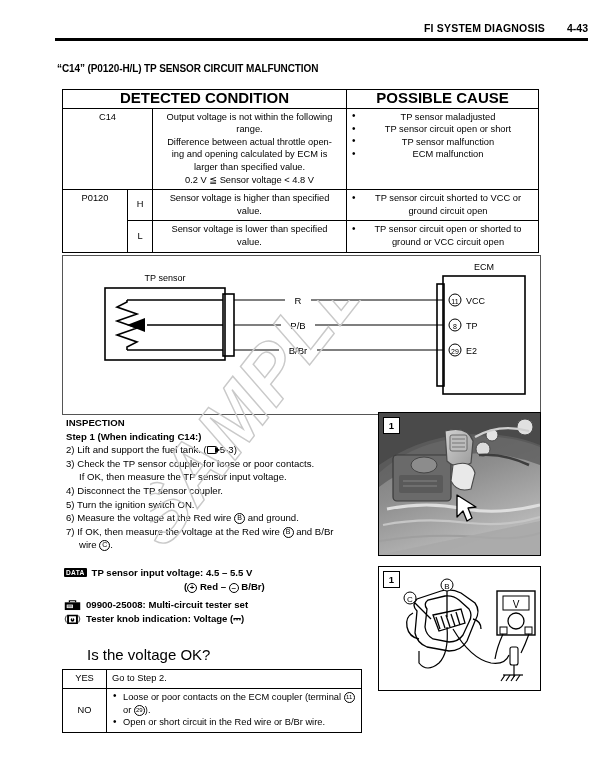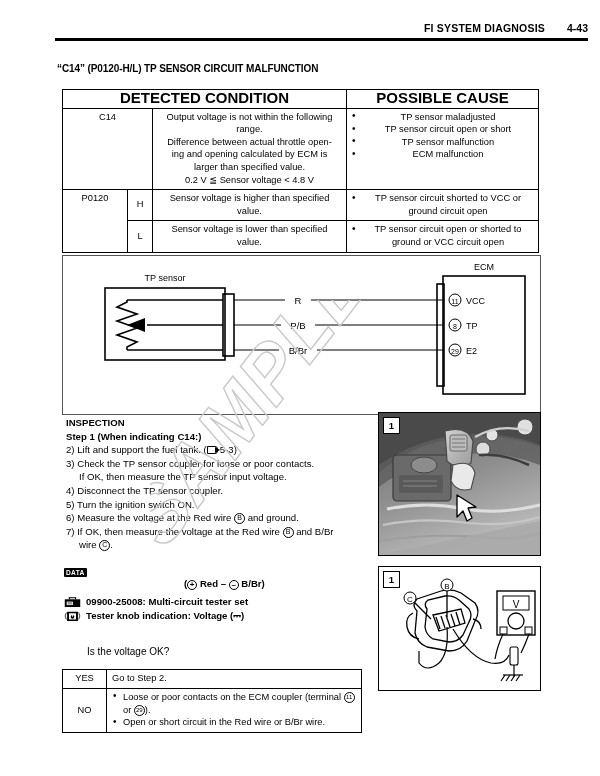--- a/index.html
+++ b/index.html
@@ -107,21 +107,21 @@
   }
   .badge-data {
     display:inline-block; background:#000; color:#fff;
     font-size:6.6px; font-weight:bold; letter-spacing:.3px;
     padding:1.5px 2px 1.5px 2px; line-height:6px;
     border-radius:1px; margin-top:2px;
   }
   .icon-tool, .icon-knob { width:17px; height:12px; margin-top:1px; flex:0 0 17px; }
   .question {
     position:absolute; left:87px; top:646px;
-    font-size:10px;
+    font-size:15px;
   }
 
   
   .ynt {
     position:absolute; left:62px; top:669px; width:300px;
     font-size:9.3px; line-height:12.8px;
   }
   .ynt td {
     border:1px solid #000; padding:2px 4px 3px 5px; vertical-align:top;
   }
@@ -313,20 +313,24 @@
     </div>
 
     <div class="step-line indent">
       <span>wire </span><span class="circled">C</span><span>.</span>
     </div>
   </div>
 
   <div class="specs">
     <div class="spec-row">
       <span class="badge-data">DATA</span>
+      <span class="spec-text">
+        <span>TP sensor input voltage:</span>
+        <span>4.5 – 5.5 V</span>
+      </span>
     </div>
 
 
     <div class="polar">
       (<span class="sym">+</span>
       <span>Red</span> –
       <span class="sym">–</span>
       <span>B/Br)</span>
     </div>
 

